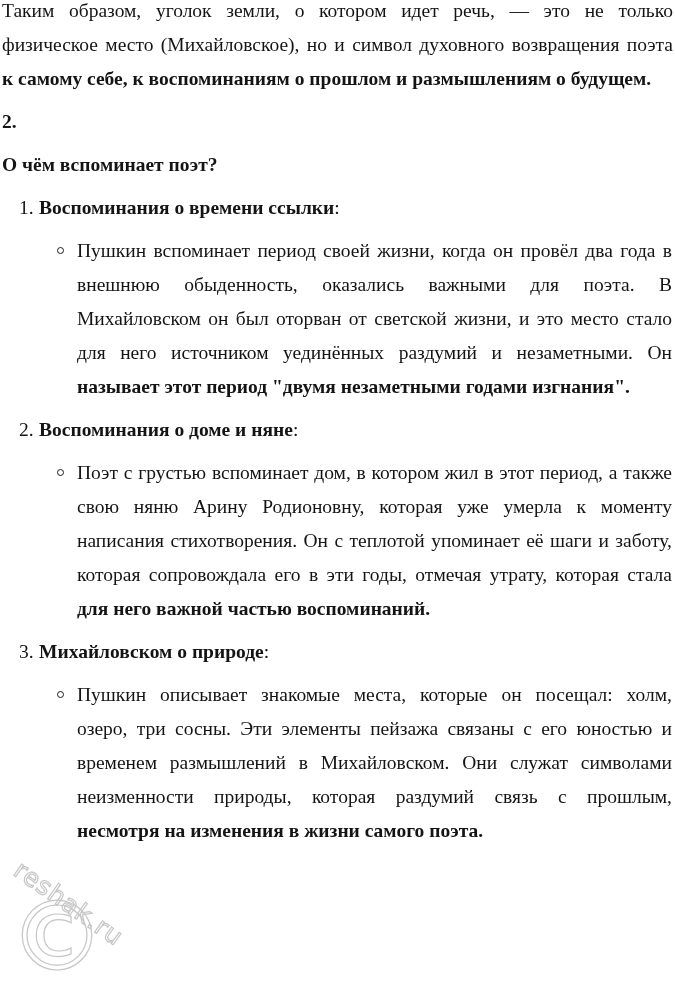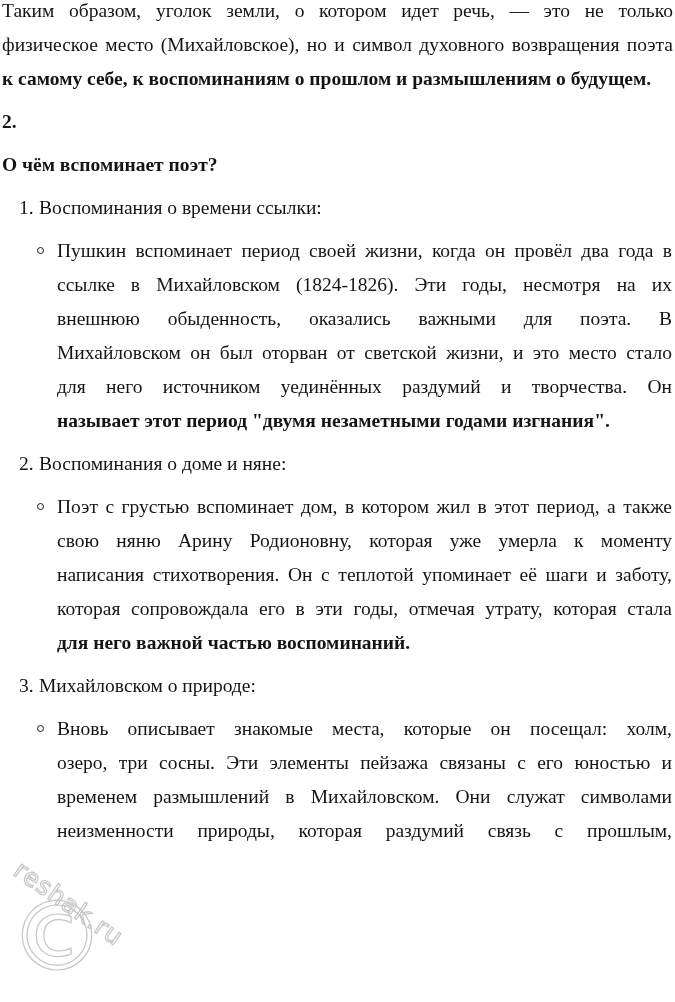--- a/index.html
+++ b/index.html
@@ -37,25 +37,25 @@
     position: relative;
     line-height: 34px;
     padding-left: 37px;
   }
   .item-number {
     position: absolute;
     left: 17px;
     top: 0;
     font-weight: normal;
   }
-  .item-title { font-weight: normal; }
+  .item-title { font-weight: bold; }
   .item-colon { font-weight: normal; }
   .bullet-block {
     position: relative;
-    margin: 0 1px 9px 55px;
+    margin: 0 1px 9px 75px;
   }
   .bullet-marker {
     position: absolute;
     left: -20px;
     top: 13px;
     width: 7px;
     height: 7px;
     border: 1.2px solid #1c1c1c;
     border-radius: 50%;
     box-sizing: border-box;
@@ -91,24 +91,23 @@
   <div class="list-item">
     <div class="item-title-line">
       <span class="item-number">1.</span><span class="item-title">Воспоминания о времени ссылки</span><span class="item-colon">:</span>
     </div>
   </div>
 
   <div class="bullet-block">
     <span class="bullet-marker"></span>
     <div>
         <div class="tline">Пушкин вспоминает период своей жизни, когда он провёл два года в</div>
-        <div class="tline">ссылке в Михайловском (1824-1826). Эти годы, несмотря на их</div>
         <div class="tline">внешнюю обыденность, оказались важными для поэта. В</div>
         <div class="tline">Михайловском он был оторван от светской жизни, и это место стало</div>
-        <div class="tline">для него источником уединённых раздумий и творчества. Он</div>
+        <div class="tline">для него источником уединённых раздумий и незаметными. Он</div>
         <div class="tline tline-last">называет этот период "двумя незаметными годами изгнания".</div>
       </div>
   </div>
 
   <div class="list-item">
     <div class="item-title-line">
       <span class="item-number">2.</span><span class="item-title">Воспоминания о доме и няне</span><span class="item-colon">:</span>
     </div>
   </div>
 
@@ -125,24 +124,25 @@
 
   <div class="list-item">
     <div class="item-title-line">
       <span class="item-number">3.</span><span class="item-title">Михайловском о природе</span><span class="item-colon">:</span>
     </div>
   </div>
 
   <div class="bullet-block">
     <span class="bullet-marker"></span>
     <div>
-        <div class="tline">Вновь описывает знакомые места, которые он посещал: холм,</div>
+        <div class="tline">Пушкин описывает знакомые места, которые он посещал: холм,</div>
         <div class="tline">озеро, три сосны. Эти элементы пейзажа связаны с его юностью и</div>
         <div class="tline">временем размышлений в Михайловском. Они служат символами</div>
         <div class="tline">неизменности природы, которая раздумий связь с прошлым,</div>
+        <div class="tline tline-last">несмотря на изменения в жизни самого поэта.</div>
       </div>
   </div>
 
 </div>
 
 <svg class="watermark" viewBox="0 0 170 164" xmlns="http://www.w3.org/2000/svg">
   <g fill="none" stroke="#c6c6c6" stroke-width="1.2">
     <text x="10" y="36" font-size="25" letter-spacing="1" transform="rotate(35 10 36)">reshak.ru</text>
     <text x="55" y="132" font-size="96" text-anchor="middle">©</text>
   </g>

